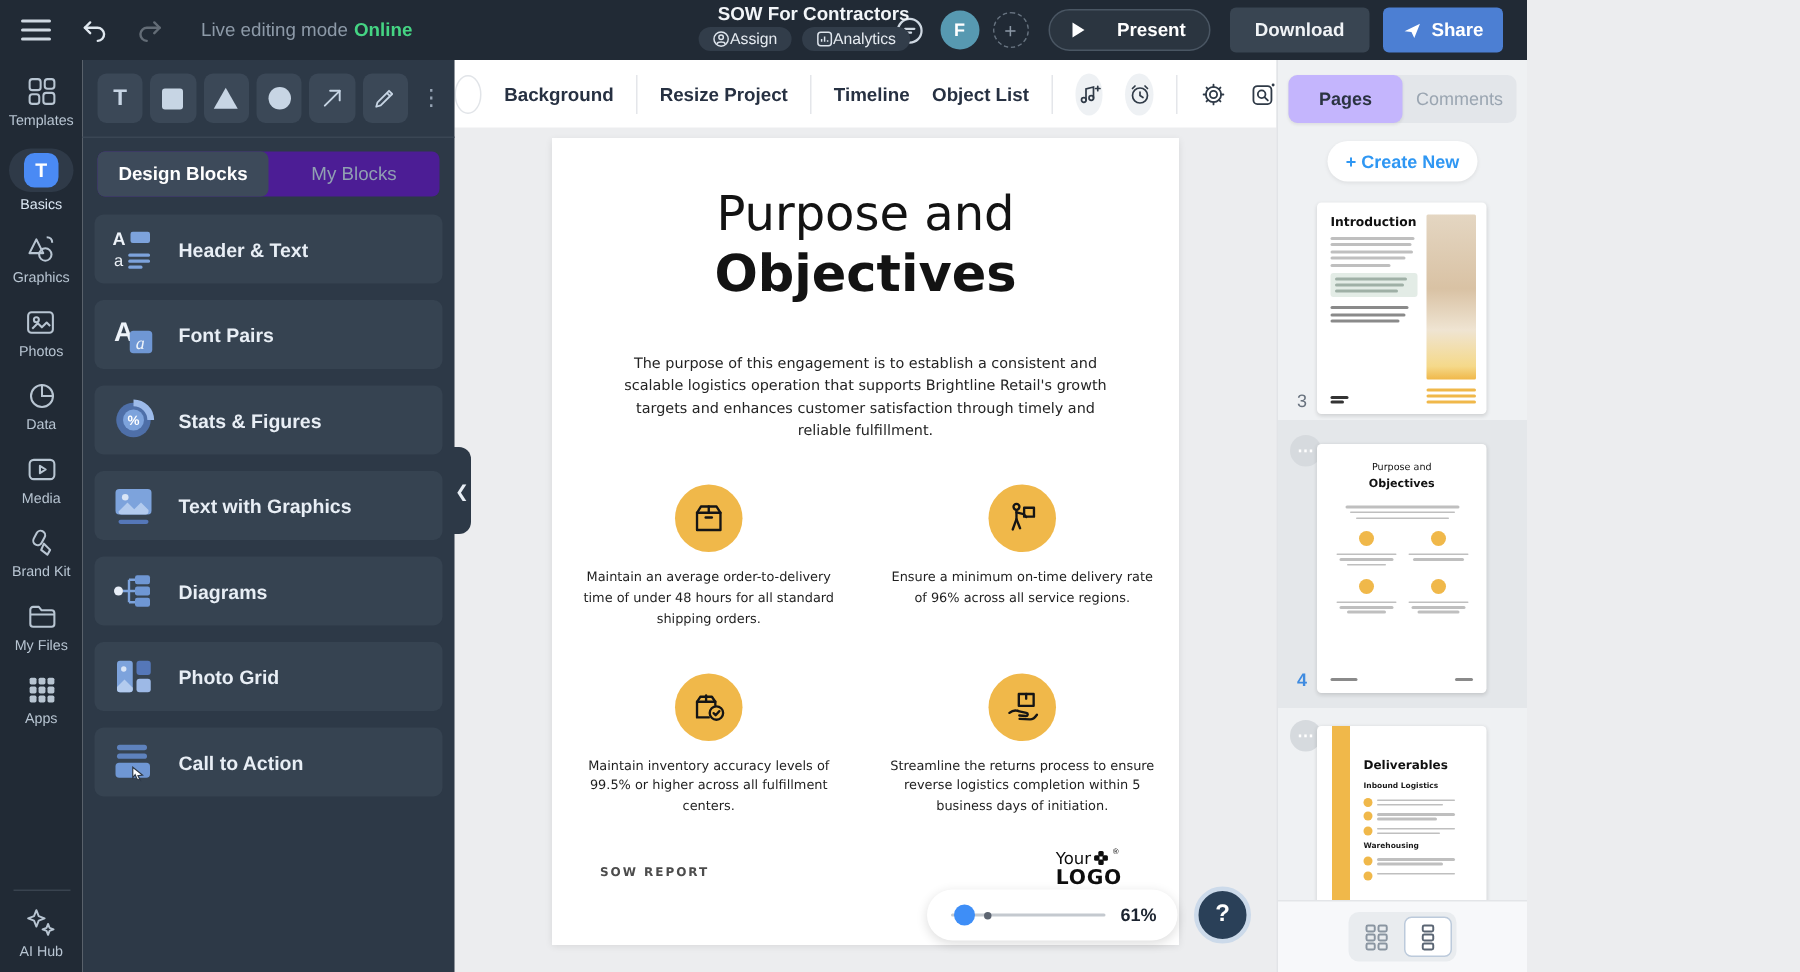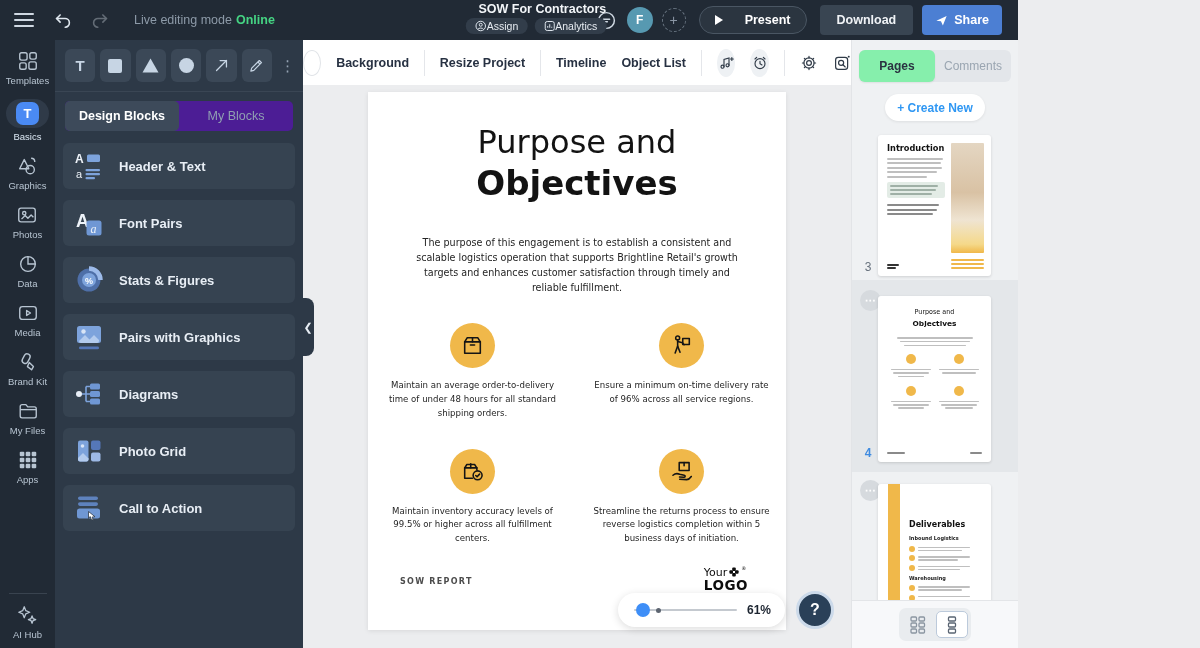--- a/index.html
+++ b/index.html
@@ -89,21 +89,21 @@
   .ztrack { position:absolute; left:0; right:0; top:6px; height:2px; background:#c4c9cf; border-radius:1px; }
   .zhandle { position:absolute; left:2px; top:0; width:14px; height:14px; border-radius:50%; background:#3e8ef7; }
   .zdot { position:absolute; left:22px; top:4.5px; width:5px; height:5px; border-radius:50%; background:#5c6470; }
   .zval { font-size:12px; font-weight:bold; color:#1c2430; }
   .help-btn { position:absolute; right:17px; bottom:19px; width:38px; height:38px; border-radius:50%; background:#2a4058; border:3px solid #ccdaea; color:#fff; font-size:16px; font-weight:bold; display:flex; align-items:center; justify-content:center; cursor:pointer; z-index:5; }
 
   
   .pages-panel { width:167px; background:#eff1f3; border-left:1px solid #e2e4e7; flex:0 0 167px; display:flex; flex-direction:column; position:relative; }
   .pp-tabs { margin:10px 7px 0 7px; height:32px; background:#e3e6ea; border-radius:6px; display:flex; padding:0; }
   .pp-tab { flex:1; display:flex; align-items:center; justify-content:center; font-size:12px; color:#9aa5b1; cursor:pointer; border-radius:6px; }
-  .pp-tab.active { background:#86efac; color:#2a3341; font-weight:bold; box-shadow:0 1px 2px rgba(0,0,0,.07); }
+  .pp-tab.active { background:#c4b5fd; color:#2a3341; font-weight:bold; box-shadow:0 1px 2px rgba(0,0,0,.07); }
   .create-new { margin:12px auto 0 auto; width:100px; height:27px; background:#fff; border-radius:14px; box-shadow:0 1px 3px rgba(0,0,0,.08); display:flex; align-items:center; justify-content:center; font-size:12px; font-weight:bold; color:#2f97f3; cursor:pointer; }
   .thumb-area { flex:1; margin-top:8px; overflow:hidden; display:flex; flex-direction:column; }
   .thumb-row { display:flex; align-items:flex-end; padding:6px 10px 4px 6px; position:relative; }
   .pg-num { width:20px; font-size:12px; color:#68727e; text-align:center; margin-bottom:2px; flex:0 0 20px; }
   .pg-num.cur { color:#3f8be0; font-weight:bold; }
   .thumb { width:113px; background:#fff; border-radius:3px; box-shadow:0 1px 3px rgba(0,0,0,.14); overflow:hidden; position:relative; }
   .thumb-row.selected { background:#e4e7ea; padding-top:16px; padding-bottom:10px; }
   .dots-btn { position:absolute; left:8px; top:10px; width:21px; height:21px; border-radius:50%; background:#d6dade; color:#fff; font-size:11px; font-weight:bold; display:flex; align-items:center; justify-content:center; cursor:pointer; letter-spacing:.5px; }
   .thumb-row.r3 { padding-top:12px; flex:1; align-items:flex-start; }
   .thumb-row.r3 .dots-btn { top:8px; }
@@ -131,21 +131,21 @@
   .m-ogrid { margin:8px auto 0 auto; width:96px; display:grid; grid-template-columns:48px 48px; row-gap:9px; }
   .m-ocell { display:flex; flex-direction:column; align-items:center; }
   .m-oc { width:10px; height:10px; border-radius:50%; background:#f0b84a; }
   .m-ocell .obars { width:40px; margin-top:3px; }
   .m-ocell .obars .bar { height:1.5px; margin-top:1.8px; }
   .m-foot { position:absolute; left:9px; right:9px; bottom:8px; display:flex; justify-content:space-between; }
   .m-foot .bar { width:18px; height:2px; margin:0; }
 
   .m-deliv { height:150px; }
   .m-ybar { position:absolute; left:10px; top:0; bottom:0; width:12px; background:#f0b84a; }
-  .m-dcol { margin-left:31px; padding-top:36px; width:72px; }
+  .m-dcol { margin-left:31px; padding-top:22px; width:72px; }
   .m-dcol .ttl { font-size:10px; font-weight:bold; color:#111; transform:scale(.8); transform-origin:left top; white-space:nowrap; }
   .m-sec { font-size:10px; font-weight:bold; color:#1a1a1a; transform:scale(.5); transform-origin:left top; white-space:nowrap; height:7px; margin-top:4px; }
   .m-bullet { display:flex; gap:3px; margin-top:3.5px; align-items:flex-start; }
   .m-bullet .dot { width:6px; height:6px; border-radius:50%; background:#f0b84a; flex:0 0 6px; }
   .m-bullet .bb { flex:1; }
   .m-bullet .bb .bar { height:1.5px; margin-top:1.6px; width:52px; }
 
   .pp-bottom { height:48px; background:#f7f8fa; border-top:1px solid #e3e5e8; display:flex; align-items:center; justify-content:center; flex:0 0 48px; }
   .view-toggle { display:flex; background:#e9ecef; border-radius:7px; padding:3px; gap:2px; }
   .vt-btn { width:32px; height:27px; border-radius:5px; display:flex; align-items:center; justify-content:center; cursor:pointer; }
@@ -376,21 +376,21 @@
             </svg>
           <span class="lbl">Stats &amp; Figures</span>
         </div>
         <div class="blk-card">
           <svg width="30" height="30" viewBox="0 0 30 30">
               <rect x="3" y="4" width="24" height="17" rx="2.5" fill="#7da3dc"></rect>
               <circle cx="9.5" cy="9.5" r="2.2" fill="#d9e5f6"></circle>
               <path d="M5 19l6-6 4.5 4.5L20 13l5 5v1a2 2 0 0 1-2 2H7a2 2 0 0 1-2-2z" fill="#b3cbee"></path>
               <rect x="5" y="24.5" width="20" height="2.8" rx="1.4" fill="#5577b8"></rect>
             </svg>
-          <span class="lbl">Pairs with Graphics</span>
+          <span class="lbl">Text with Graphics</span>
         </div>
         <div class="blk-card">
           <svg width="30" height="30" viewBox="0 0 30 30">
               <circle cx="5" cy="15" r="3" fill="#e8eef7"></circle>
               <path d="M8 15h4M12 7.5v15M12 7.5h4M12 15h4M12 22.5h4" stroke="#7da3dc" stroke-width="1.6" fill="none"></path>
               <rect x="16" y="4.5" width="10" height="6" rx="1.5" fill="#6f97d4"></rect>
               <rect x="16" y="12" width="10" height="6" rx="1.5" fill="#6f97d4"></rect>
               <rect x="16" y="19.5" width="10" height="6" rx="1.5" fill="#6f97d4"></rect>
             </svg>
           <span class="lbl">Diagrams</span>

